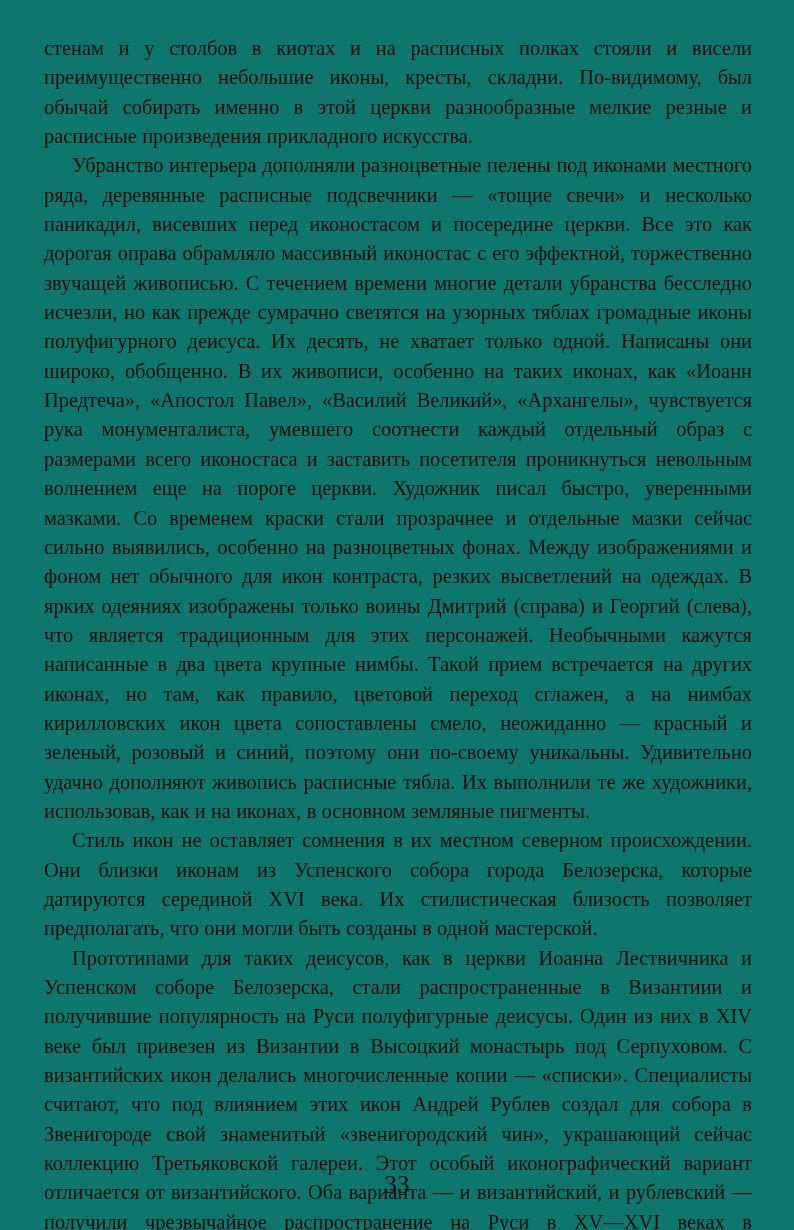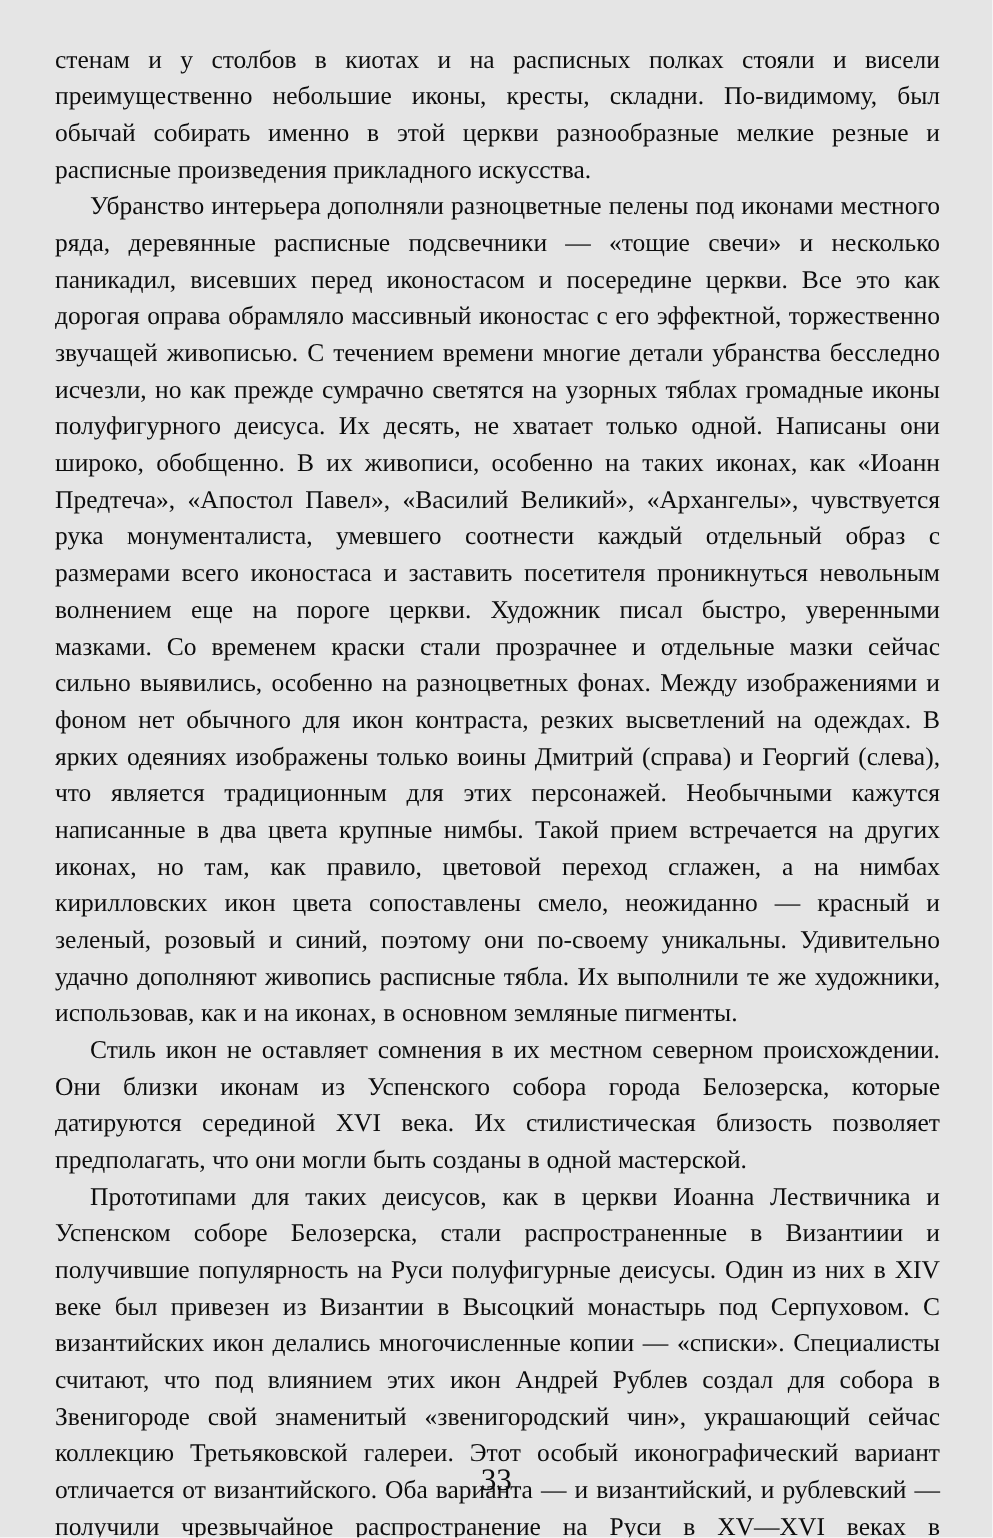--- a/index.html
+++ b/index.html
@@ -10,21 +10,21 @@
   }
   body {
     font-family: "Liberation Serif", "DejaVu Serif", serif;
     color: #0d0d0d;
   }
   .page {
     position: relative;
     width: 794px;
     height: 1230px;
     margin: 0 auto;
-    background: #e5e5e5;
+    background: #0f766e;
     overflow: hidden;
     box-sizing: border-box;
   }
   .text-block {
     position: absolute;
     left: 44px;
     top: 34px;
     width: 708px;
   }
   .para {

